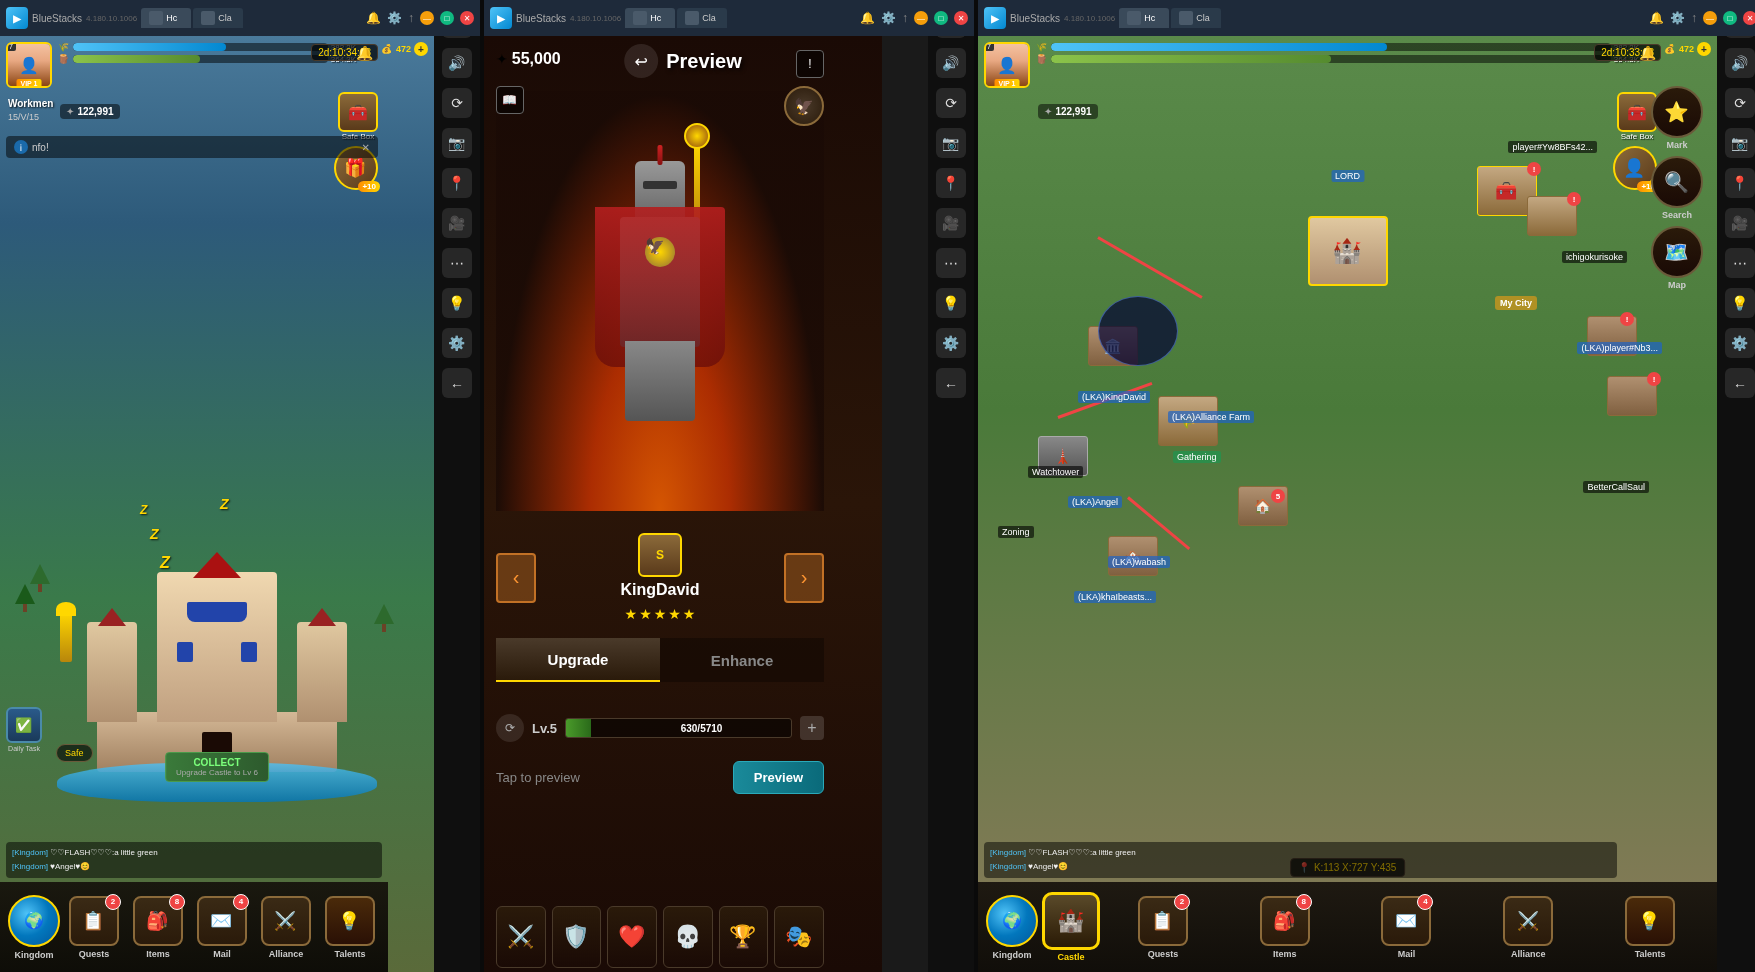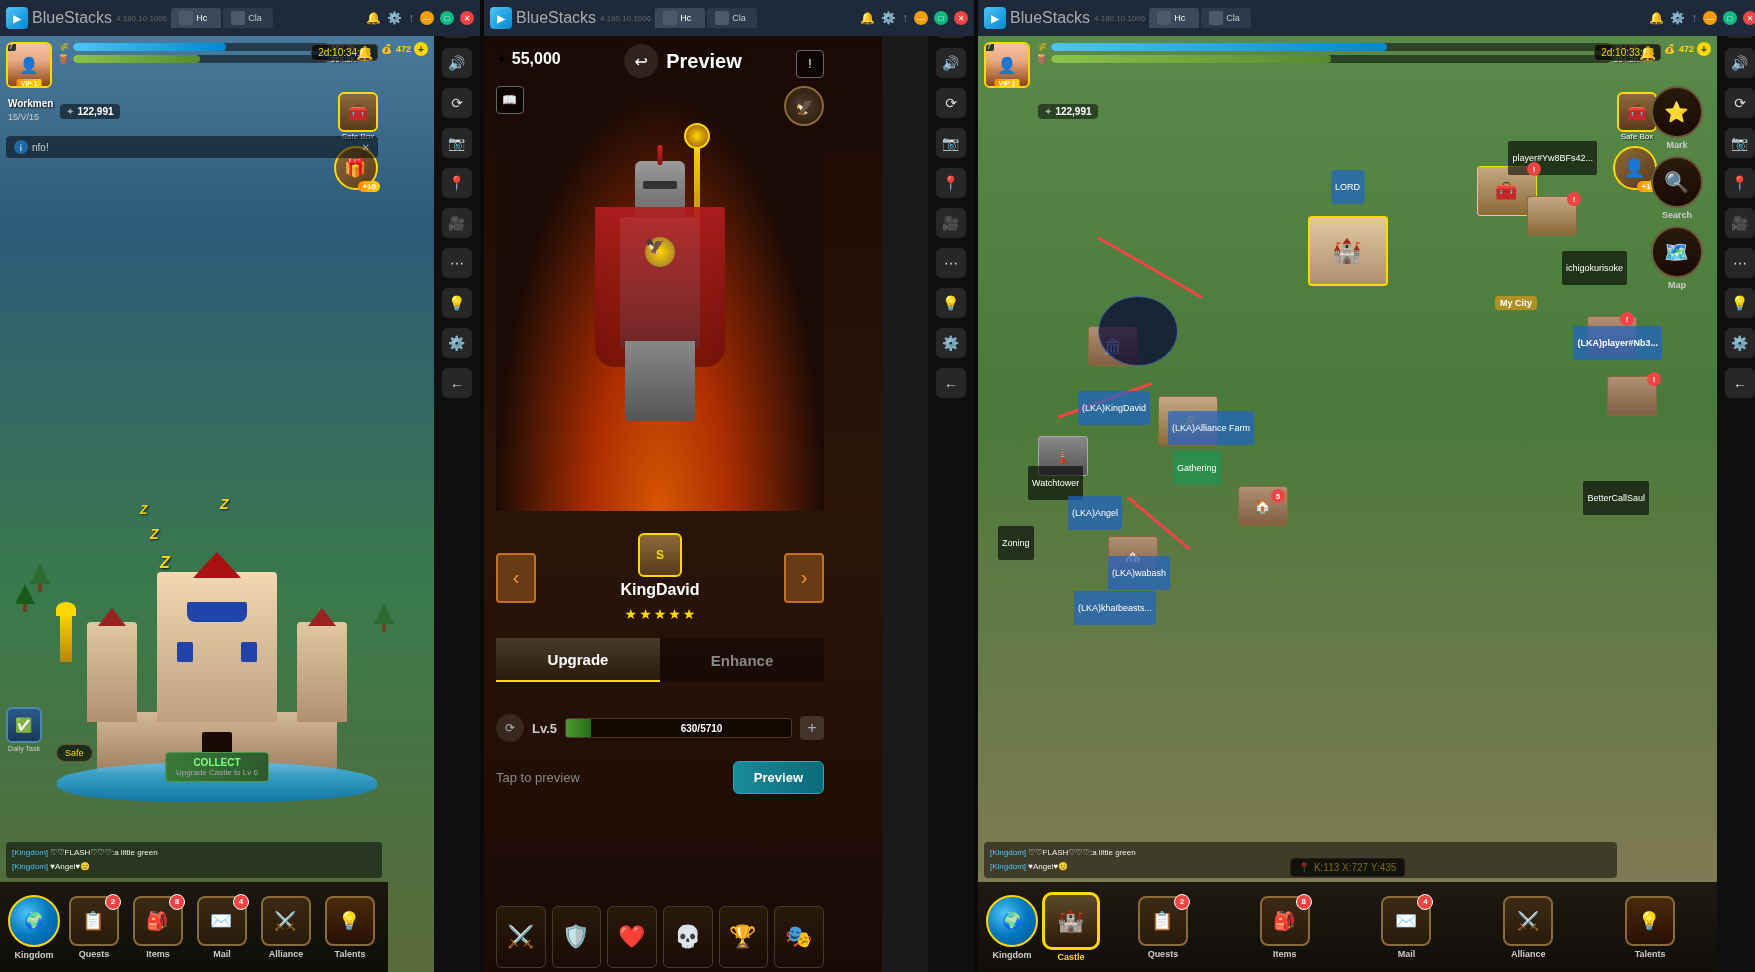--- a/index.html
+++ b/index.html
@@ -53,21 +53,21 @@
       display: flex;
       align-items: center;
       justify-content: center;
       font-size: 10px;
       font-weight: bold;
       color: white;
       flex-shrink: 0;
     }
 
     .bs-title {
-      font-size: 16px;
+      font-size: 10px;
       color: #aaa;
       flex-shrink: 0;
       text-align: right;
     }
 
     .bs-version {
       font-size: 8px;
       color: #666;
       flex-shrink: 0;
     }
@@ -955,21 +955,21 @@
       position: absolute;
       top: 0; left: 0; right: 0; bottom: 0;
       background: linear-gradient(180deg, #5a8a4a 0%, #4a7a3a 40%, #6a7a4a 70%, #8a7a5a 100%);
     }
 
     .map-label {
       position: absolute;
       background: rgba(0,0,0,0.6);
       color: #fff;
       font-size: 9px;
-      padding: 12px 4px;
+      padding: 1px 4px;
       border-radius: 2px;
       white-space: nowrap;
       z-index: 10;
     }
 
     .map-label.blue {
       background: rgba(30,100,200,0.7);
     }
 
     .map-label.green {
@@ -1516,21 +1516,21 @@
       </div>
       <div style="position:absolute;top:340px;right:60px;width:50px;height:40px;background:linear-gradient(180deg,#b09070,#806040);border:1px solid #8b6a3a;border-radius:3px;">
         <div class="building-badge">!</div>
       </div>
 
       <div class="map-bubble" style="top:260px;left:120px;width:80px;height:70px;"></div>
 
       <div class="map-label blue" style="top:134px;left:50%;transform:translateX(-50%);">LORD</div>
       <div class="map-label" style="top:105px;right:120px;">player#Yw8BFs42...</div>
       <div class="map-label" style="top:215px;right:90px;">ichigokurisoke</div>
-      <div class="map-label blue" style="top:290px;right:55px;font-weight:bold;">(LKA)player#Nb3...</div>
+      <div class="map-label blue" style="top:306px;right:55px;">(LKA)player#Nb3...</div>
       <div class="map-label blue" style="top:355px;left:100px;">(LKA)KingDavid</div>
       <div class="map-label blue" style="top:375px;left:190px;">(LKA)Alliance Farm</div>
       <div class="map-label green" style="top:415px;left:195px;">Gathering</div>
       <div class="map-label" style="top:430px;left:50px;">Watchtower</div>
       <div class="map-label blue" style="top:460px;left:90px;">(LKA)Angel</div>
       <div class="map-label" style="top:445px;right:68px;">BetterCallSaul</div>
       <div class="map-label" style="top:490px;left:20px;">Zoning</div>
       <div class="map-label blue" style="top:520px;left:130px;">(LKA)wabash</div>
       <div class="map-label blue" style="top:555px;left:96px;">(LKA)khaIbeasts...</div>
       <div class="my-city-label">My City</div>

